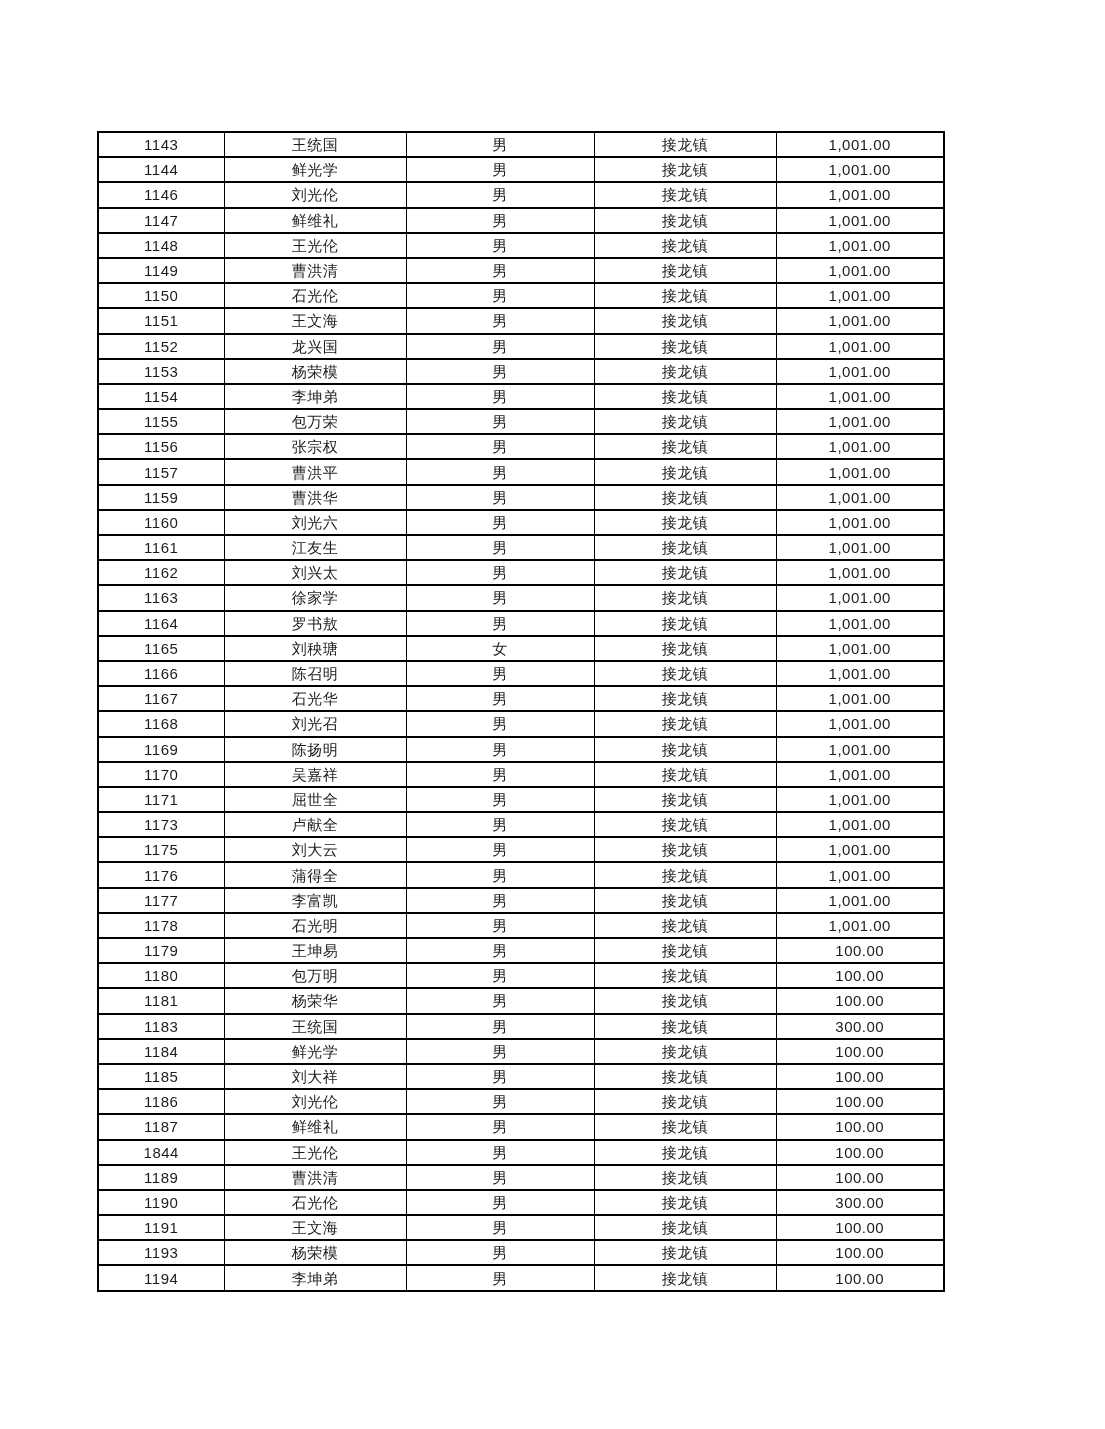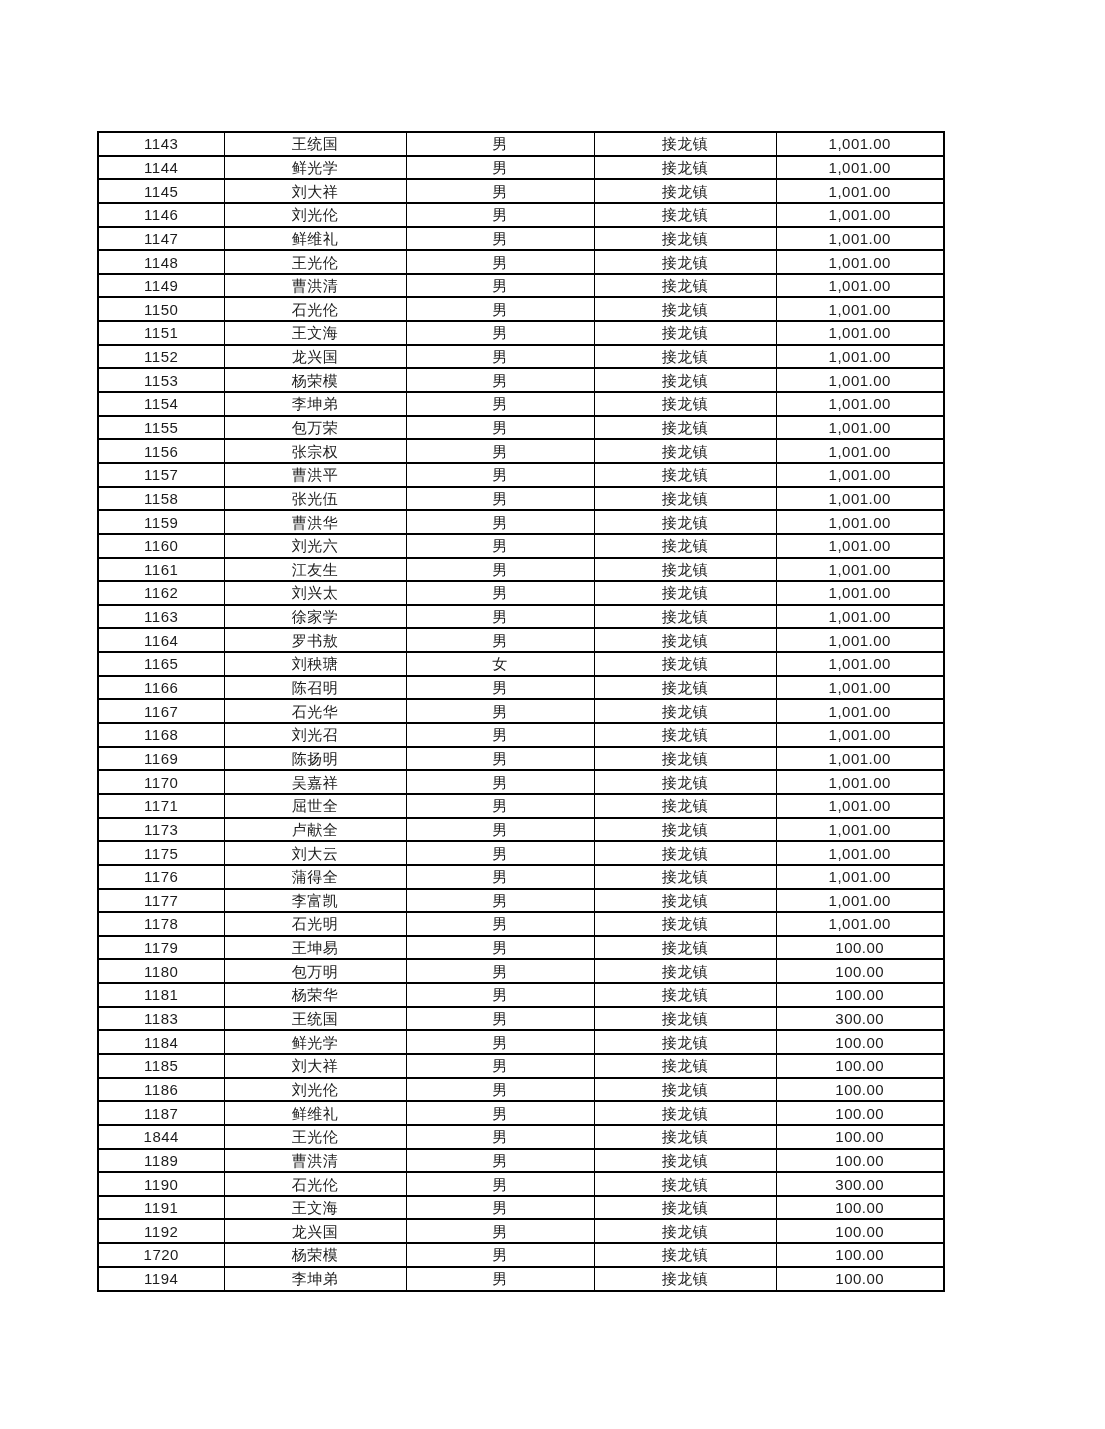--- a/index.html
+++ b/index.html
@@ -74,27 +74,20 @@
           <td>1,001.00</td>
         </tr>
         <tr>
           <td>1144</td>
           <td>鲜光学</td>
           <td>男</td>
           <td>接龙镇</td>
           <td>1,001.00</td>
         </tr>
         <tr>
-          <td>1145</td>
-          <td>刘大祥</td>
-          <td>男</td>
-          <td>接龙镇</td>
-          <td>1,001.00</td>
-        </tr>
-        <tr>
           <td>1146</td>
           <td>刘光伦</td>
           <td>男</td>
           <td>接龙镇</td>
           <td>1,001.00</td>
         </tr>
         <tr>
           <td>1147</td>
           <td>鲜维礼</td>
           <td>男</td>
@@ -160,27 +153,20 @@
         <tr>
           <td>1156</td>
           <td>张宗权</td>
           <td>男</td>
           <td>接龙镇</td>
           <td>1,001.00</td>
         </tr>
         <tr>
           <td>1157</td>
           <td>曹洪平</td>
-          <td>男</td>
-          <td>接龙镇</td>
-          <td>1,001.00</td>
-        </tr>
-        <tr>
-          <td>1158</td>
-          <td>张光伍</td>
           <td>男</td>
           <td>接龙镇</td>
           <td>1,001.00</td>
         </tr>
         <tr>
           <td>1159</td>
           <td>曹洪华</td>
           <td>男</td>
           <td>接龙镇</td>
           <td>1,001.00</td>
@@ -382,28 +368,21 @@
           <td>300.00</td>
         </tr>
         <tr>
           <td>1191</td>
           <td>王文海</td>
           <td>男</td>
           <td>接龙镇</td>
           <td>100.00</td>
         </tr>
         <tr>
-          <td>1192</td>
-          <td>龙兴国</td>
-          <td>男</td>
-          <td>接龙镇</td>
-          <td>100.00</td>
-        </tr>
-        <tr>
-          <td>1720</td>
+          <td>1193</td>
           <td>杨荣模</td>
           <td>男</td>
           <td>接龙镇</td>
           <td>100.00</td>
         </tr>
         <tr>
           <td>1194</td>
           <td>李坤弟</td>
           <td>男</td>
           <td>接龙镇</td>

